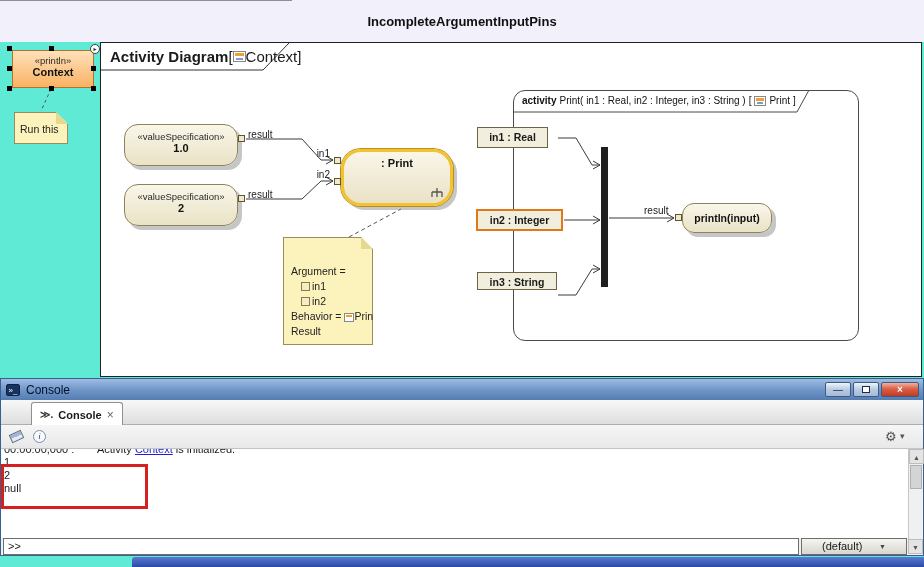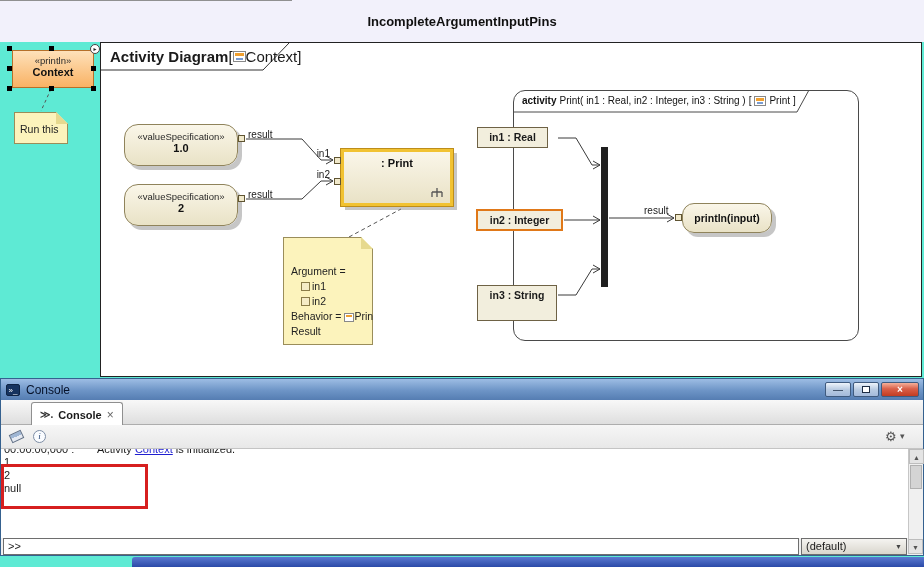--- a/index.html
+++ b/index.html
@@ -45,21 +45,21 @@
           border-radius:3px 3px 0 0;display:flex;align-items:center;padding:0 8px;gap:5px}
   .toolbar{left:0;top:46px;width:922px;height:24px;background:linear-gradient(#f6f6f6,#e8e8e8);border-bottom:1px solid #c4c4c4}
   .outarea{left:0;top:70px;width:907px;height:89px;background:#fff;overflow:hidden;font-size:11px;line-height:13px;padding-left:3px}
   .outarea .ln{white-space:nowrap}
   .conlink{color:#1f1fd0;text-decoration:underline;cursor:pointer}
   .scrollbar{left:907px;top:70px;width:15px;height:105px;background:#f0f0f0;border-left:1px solid #c6c6c6}
   .sbtn{width:15px;height:15px;font-size:7px;color:#555;text-align:center;line-height:15px;background:#e4e4e4;border:1px solid #bdbdbd}
   .redbox{border:3px solid #d61f1f}
   .inrow{left:0;top:159px;height:17px}
   .conin{background:#fff;border:1px solid #6e6e6e;font-size:11px;line-height:15px;padding-left:4px}
-  .combo{background:linear-gradient(#f5f4f1,#d9d6cd);border:1px solid #6e6e6e;font-size:11px;line-height:15px;display:flex;align-items:center;justify-content:space-between;padding:0 4px}
+  .combo{background:linear-gradient(#f5f4f1,#d9d6cd);border:1px solid #6e6e6e;font-size:11px;line-height:15px;display:flex;align-items:center;justify-content:space-between;padding:0 20px}
   .botstrip{left:132px;top:557px;width:792px;height:10px;background:linear-gradient(#5b79d0,#2b4aa8);border-radius:3px 0 0 0}
   .eraser{display:inline-block;width:13px;height:9px;transform:rotate(-25deg);background:linear-gradient(#9fb6d4 50%,#e6eaf2 50%);border:1px solid #5f6f86}
   .infoicon{display:inline-block;width:13px;height:13px;border:1px solid #7d8da5;border-radius:50%;font-size:9px;font-style:italic;font-family:"Liberation Serif",serif;text-align:center;line-height:11px;color:#2a4a7a;background:#fafcff}
   .conicon{width:14px;height:12px;background:#16335f;border:1px solid #0d2344;border-radius:2px;color:#fff;font-size:8px;line-height:11px;text-align:center;margin-left:5px}
 </style>
 </head>
 <body>
 
 <div class="stage">
 
@@ -132,21 +132,21 @@
   <div class="abs pin" style="left:238px;top:135px"></div>
   <div class="abs pinlbl" style="left:248px;top:129px">result</div>
 
   <div class="abs mdnode rounded" style="left:124px;top:184px;width:114px;height:42px;padding-top:6px">
     <div class="stereo">«valueSpecification»</div>
     <div class="nodename">2</div>
   </div>
   <div class="abs pin" style="left:238px;top:195px"></div>
   <div class="abs pinlbl" style="left:248px;top:189px">result</div>
 
-  <div class="abs" style="left:341px;top:149px;width:112px;height:57px;border:3px solid #f1c232;border-radius:0;background:linear-gradient(#faf6e9,#e9e2c6);box-shadow:0 0 0 1px #bd8d1a,4px 4px 0 rgba(128,128,128,.45)">
+  <div class="abs" style="left:341px;top:149px;width:112px;height:57px;border:3px solid #f1c232;border-radius:20px;background:linear-gradient(#faf6e9,#e9e2c6);box-shadow:0 0 0 1px #bd8d1a,4px 4px 0 rgba(128,128,128,.45)">
     <div class="nodename" style="padding-top:5px">: Print</div>
     <svg width="14" height="11" style="position:absolute;right:6px;bottom:5px">
       <path d="M2,10 V5 M7,10 V5 M12,10 V5 M2,5 H12 M7,5 V1" fill="none" stroke="#555" stroke-width="1.3"></path>
     </svg>
   </div>
   <div class="abs pin" style="left:334px;top:157px"></div>
   <div class="abs pinlbl" style="left:310px;top:148px;width:20px;text-align:right">in1</div>
   <div class="abs pin" style="left:334px;top:178px"></div>
   <div class="abs pinlbl" style="left:310px;top:169px;width:20px;text-align:right">in2</div>
 
@@ -167,21 +167,21 @@
     <span class="diagicon" style="width:12px;height:10px">
         <i style="width:8px"></i>
         <b style="width:6px"></b>
       </span>
     <span>Print</span>
     <span>]</span>
   </div>
 
   <div class="abs param" style="left:477px;top:127px;width:71px;height:21px"><span>in1 : Real</span></div>
   <div class="abs param" style="left:476px;top:209px;width:87px;height:22px;border:2px solid #e07818;line-height:18px"><span>in2 : Integer</span></div>
-  <div class="abs param" style="left:477px;top:285px;width:80px;height:36px"><span>in3 : String</span></div>
+  <div class="abs param" style="left:477px;top:272px;width:80px;height:18px"><span>in3 : String</span></div>
 
   <div class="abs" style="left:601px;top:147px;width:7px;height:140px;background:#1f1f1f"></div>
 
   <div class="abs mdnode" style="left:682px;top:203px;width:90px;height:30px;border-radius:12px;padding-top:8px">
     <div class="nodename" style="font-size:10.5px">println(input)</div>
   </div>
   <div class="abs pin" style="left:675px;top:214px"></div>
   <div class="abs pinlbl" style="left:644px;top:205px">result</div>
 
   <div class="abs conwin">

